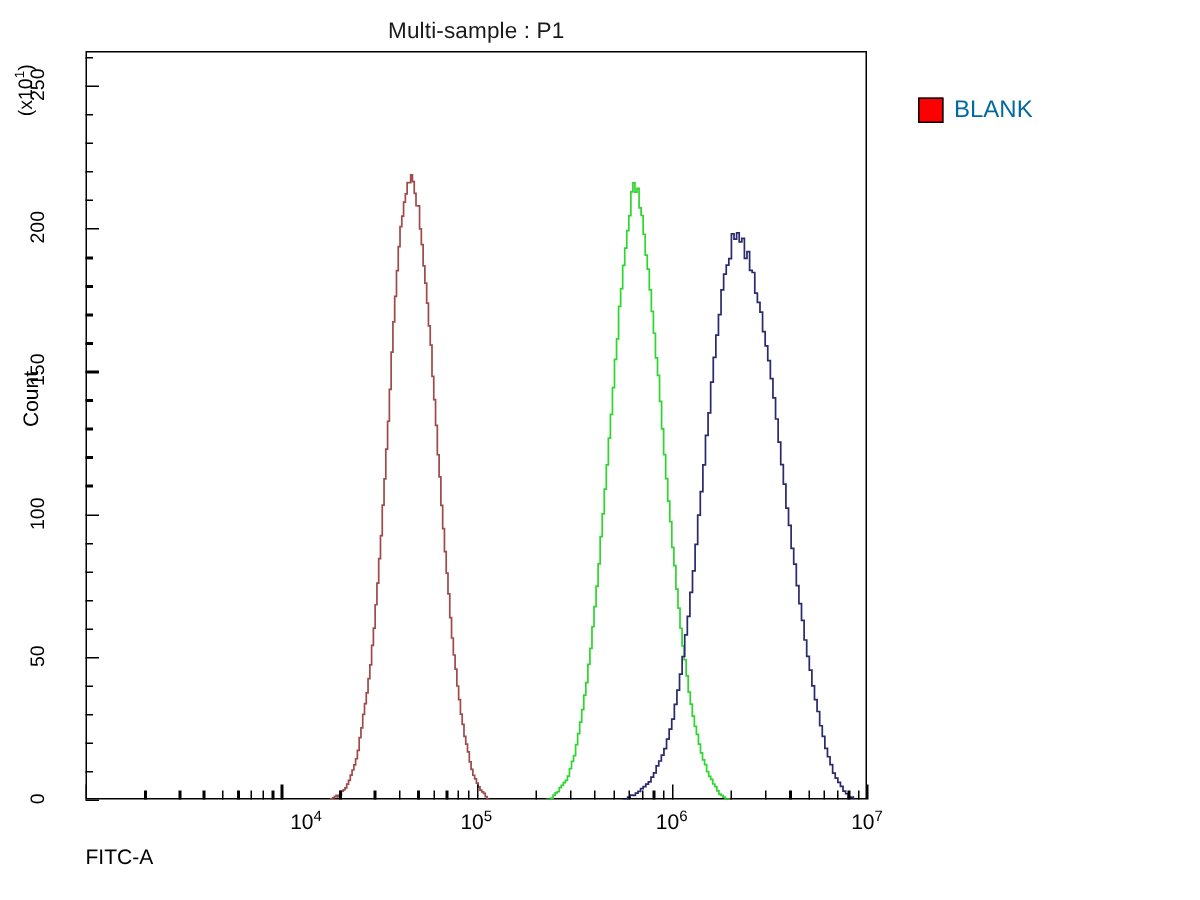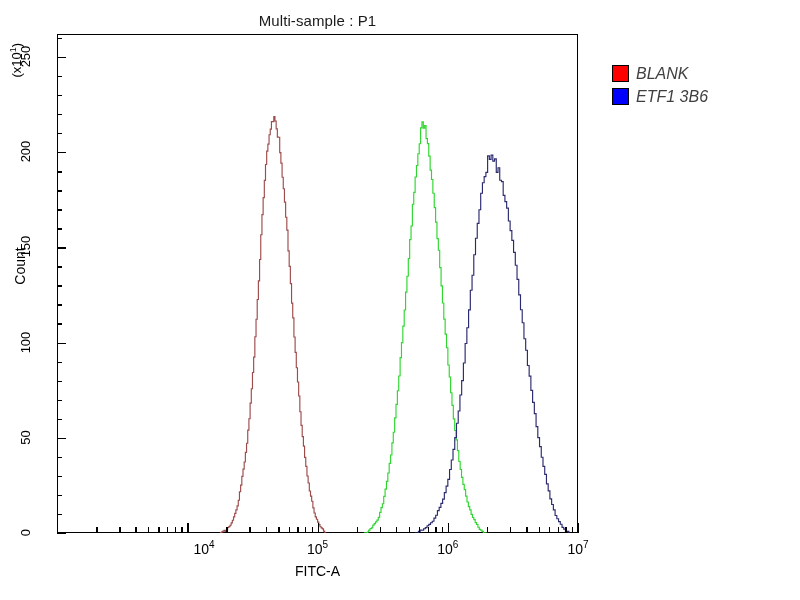--- a/index.html
+++ b/index.html
@@ -95,21 +95,20 @@
     text-align: center;
     width: 40px;
   }
 
   
   .x-axis-title {
     position: absolute;
     left: 57px;
     top: 563px;
     width: 521px;
-    text-align: center;
     font-size: 14px;
     white-space: nowrap;
   }
   .xtick-label {
     position: absolute;
     top: 539px;
     font-size: 14px;
     white-space: nowrap;
     text-align: center;
     width: 44px;
@@ -130,24 +129,23 @@
   .legend-swatch {
     width: 17px;
     height: 17px;
     border: 1.3px solid #000;
     box-sizing: border-box;
     margin-right: 7px;
     flex: none;
   }
   .legend-label {
     font-size: 16px;
-    color: #404040;
+    color: #0369a1;
     white-space: nowrap;
     line-height: 1;
-    font-style: italic;
   }
 </style>
 </head>
 <body>
 
 <div id="root">
 
   <div class="chart-title">Multi-sample : P1</div>
 
   <div class="plot-frame"></div>
@@ -238,19 +236,15 @@
   <div class="y-axis-title">Count</div>
   <div class="y-axis-mult">(x10<sup>1</sup>)</div>
 
   <div class="x-axis-title">FITC-A</div>
 
   <div class="legend" id="legend">
       <div class="legend-row">
         <span class="legend-swatch" style="background: rgb(255, 0, 0);"></span>
         <span class="legend-label">BLANK</span>
       </div>
-      <div class="legend-row">
-        <span class="legend-swatch" style="background: rgb(0, 0, 255);"></span>
-        <span class="legend-label">ETF1 3B6</span>
-      </div>
     </div>
 
 </div>
 
 </body></html>

